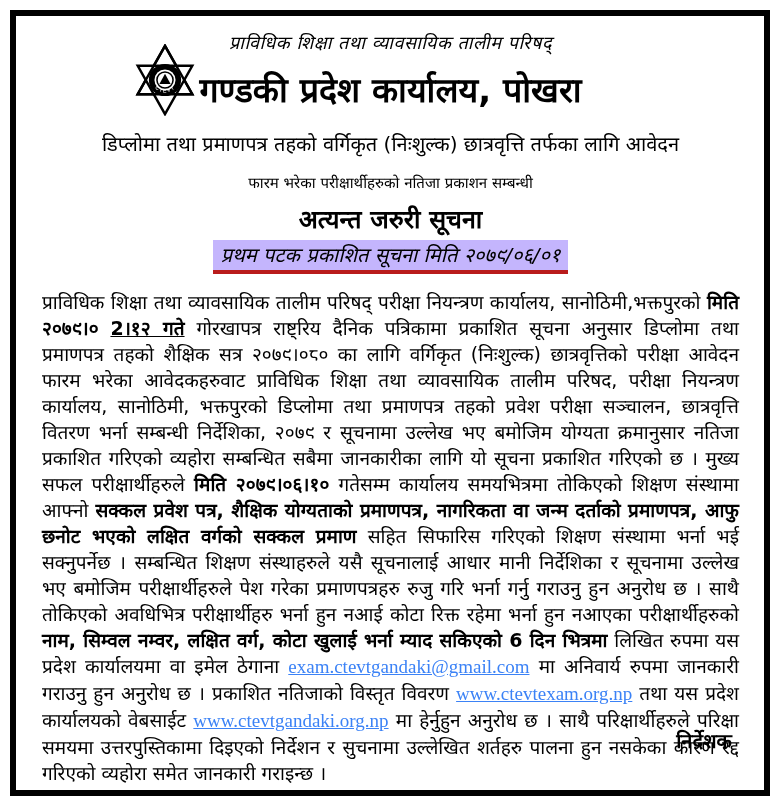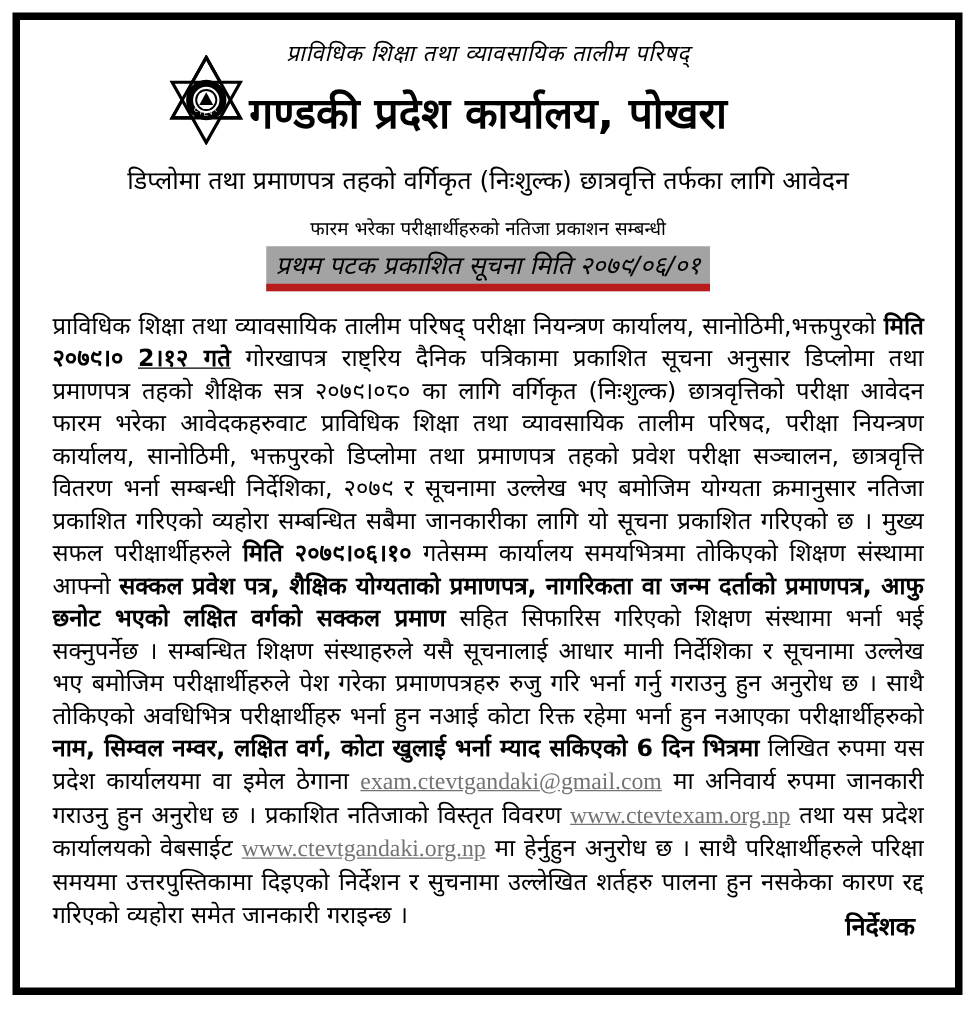--- a/index.html
+++ b/index.html
@@ -21,33 +21,33 @@
   .logo { position: absolute; left: 92px; top: 14px; width: 62px; height: 72px; }
   .org-line  { font-size: 18px; font-style: italic; margin-top: 8px; letter-spacing: .5px; }
   .office-line { font-size: 34px; font-weight: bold; margin-top: 12px; }
   .sub1 { font-size: 20px; margin-top: 18px; }
   .sub2 { font-size: 15px; margin-top: 15px; }
   .urgent { font-size: 25px; font-weight: bold; margin-top: 9px; }
   .pubwrap { margin-top: 5px; }
   .published {
     display: inline-block;
     font-size: 20px; font-style: italic;
-    background: #a3a3a3;
-    border-bottom: 6px solid #b91c1c;
+    background: #c4b5fd;
+    border-bottom: 4px solid #b91c1c;
     padding: 1px 8px 2px 8px;
   }
   .bodytext {
     margin-top: 15px;
     font-size: 19px; line-height: 26px;
     text-align: justify;
   }
   .b { font-weight: bold; }
   .u { text-decoration: underline; }
   .lnk {
-    color: #737373;
+    color: #3b82f6;
     text-decoration: underline;
     font-family: "Liberation Serif", "DejaVu Serif", serif;
     cursor: pointer;
   }
   .signature {
     position: absolute;
     right: 32px; bottom: 36px;
     font-size: 20px; font-weight: bold;
   }
 </style>
@@ -72,20 +72,21 @@
             <textPath href="#arcb" startOffset="50%" text-anchor="middle">CTEVT</textPath>
           </text>
           <circle cx="50" cy="57" r="13" fill="none" stroke="#000000" stroke-width="2.5"></circle>
           <polygon points="50,47 59,63.5 41,63.5" fill="#000000"></polygon>
         </svg>
       </div>
       <div class="org-line">प्राविधिक शिक्षा तथा व्यावसायिक तालीम परिषद्</div>
       <div class="office-line">गण्डकी प्रदेश कार्यालय, पोखरा</div>
       <div class="sub1">डिप्लोमा तथा प्रमाणपत्र तहको वर्गिकृत (निःशुल्क) छात्रवृत्ति तर्फका लागि आवेदन</div>
       <div class="sub2">फारम भरेका परीक्षार्थीहरुको नतिजा प्रकाशन सम्बन्धी</div>
+      <div class="urgent">अत्यन्त जरुरी सूचना</div>
       <div class="pubwrap">
         <span class="published">प्रथम पटक प्रकाशित सूचना मिति २०७९/०६/०१</span>
       </div>
     </header>
 
     <p class="bodytext">
       <span>प्राविधिक शिक्षा तथा व्यावसायिक तालीम परिषद् परीक्षा नियन्त्रण कार्यालय, सानोठिमी,भक्तपुरको </span>
       <span class="b">मिति २०७९।०</span>
       <span class="b u">2।१२ गते</span>
       <span> गोरखापत्र राष्ट्रिय दैनिक पत्रिकामा प्रकाशित सूचना अनुसार डिप्लोमा तथा प्रमाणपत्र तहको शैक्षिक सत्र २०७९।०८० का लागि वर्गिकृत (निःशुल्क) छात्रवृत्तिको परीक्षा आवेदन फारम भरेका आवेदकहरुवाट प्राविधिक शिक्षा तथा व्यावसायिक तालीम परिषद, परीक्षा नियन्त्रण कार्यालय, सानोठिमी, भक्तपुरको डिप्लोमा तथा प्रमाणपत्र तहको प्रवेश परीक्षा सञ्चालन, छात्रवृत्ति वितरण भर्ना सम्बन्धी निर्देशिका, २०७९ र सूचनामा उल्लेख भए बमोजिम योग्यता क्रमानुसार नतिजा प्रकाशित गरिएको व्यहोरा सम्बन्धित सबैमा जानकारीका लागि यो सूचना प्रकाशित गरिएको छ । मुख्य सफल परीक्षार्थीहरुले </span>

